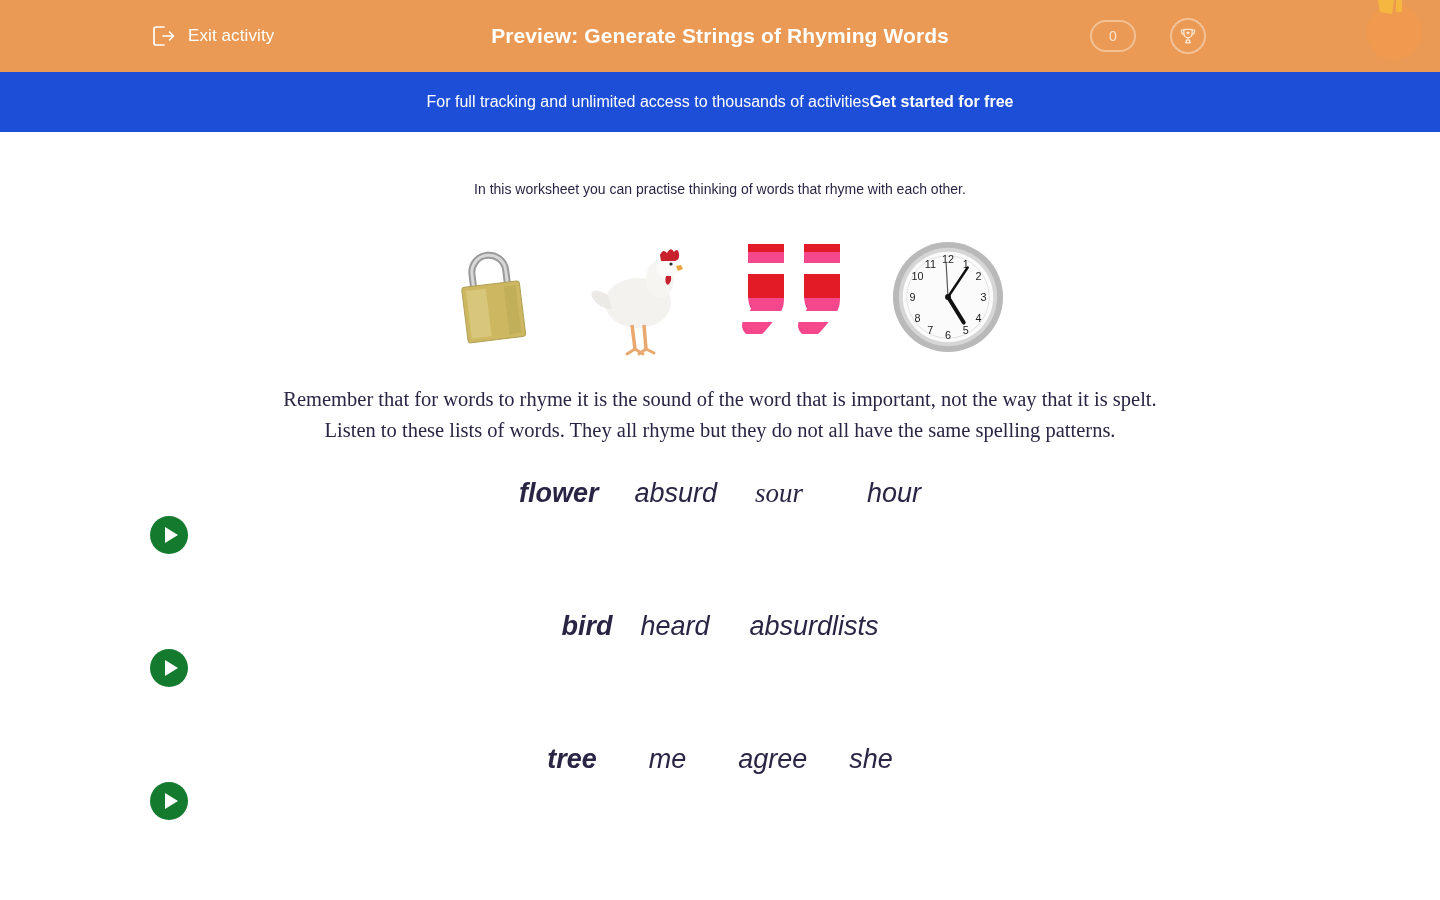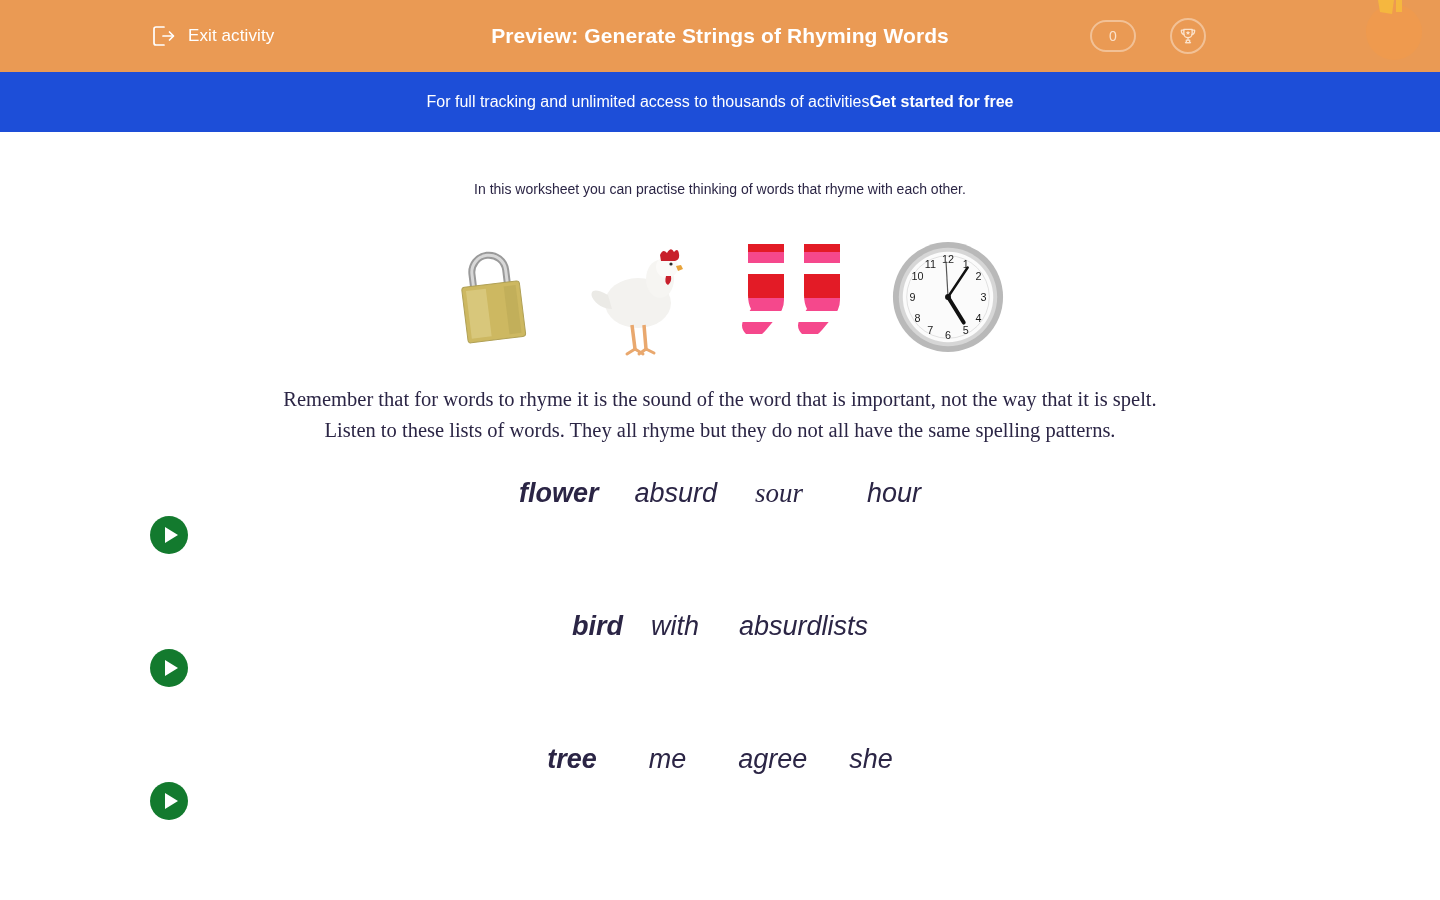--- a/index.html
+++ b/index.html
@@ -376,21 +376,21 @@
         <span class="word">hour</span>
       </div>
     </div>
 
     <div class="rhyme-row row-2">
       <button class="play-button">
         <span class="tri"></span>
       </button>
       <div class="words">
         <span class="word lead">bird</span>
-        <span class="word">with</span>
+        <span class="word">heard</span>
         <span class="word">absurd</span>
         <span class="word">lists</span>
       </div>
     </div>
 
     <div class="rhyme-row row-3">
       <button class="play-button">
         <span class="tri"></span>
       </button>
       <div class="words">

